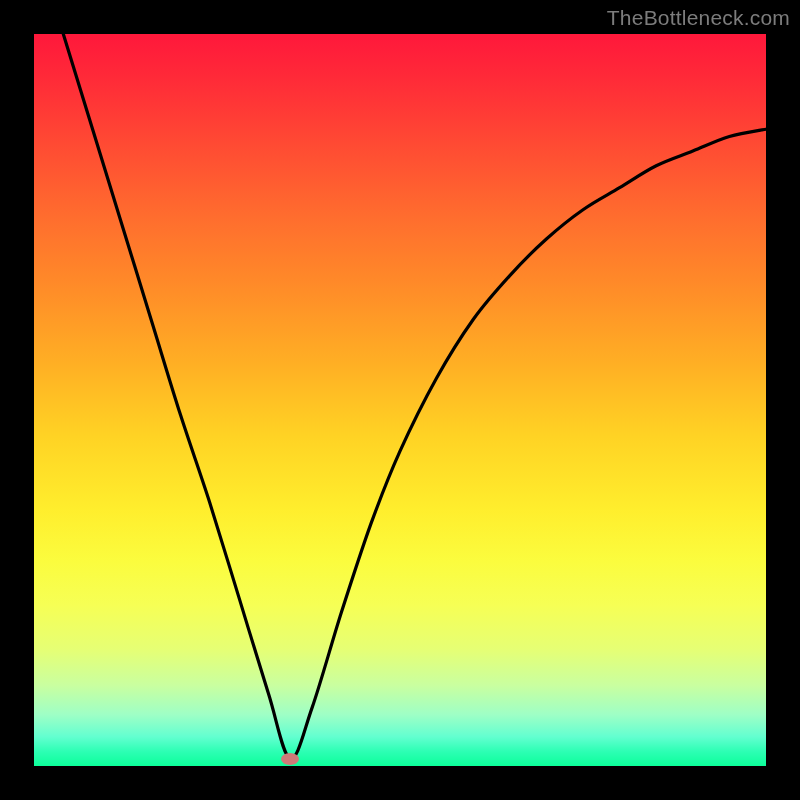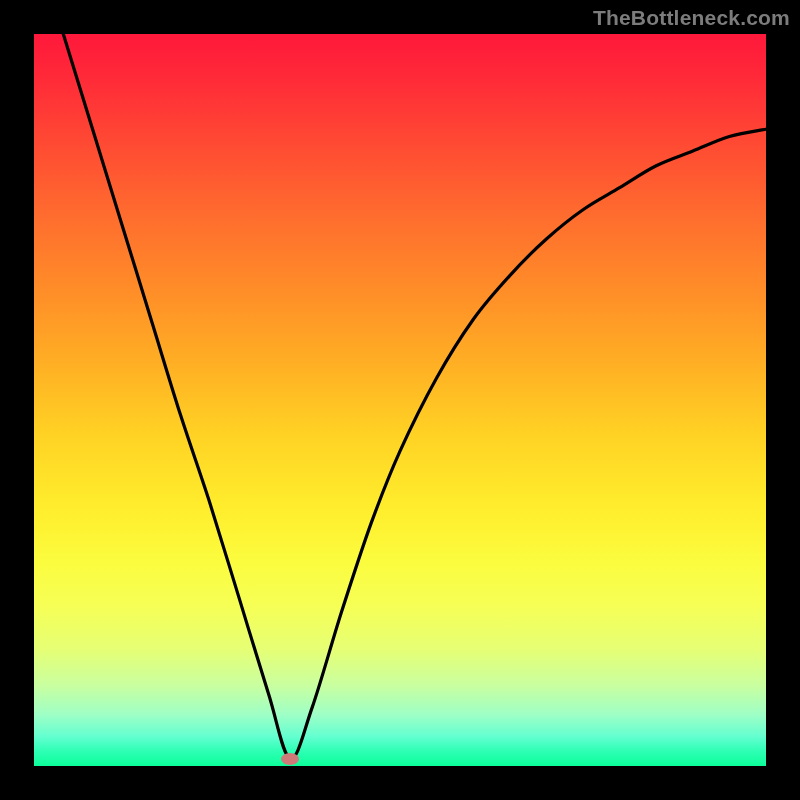--- a/index.html
+++ b/index.html
@@ -45,21 +45,21 @@
       #2dffb4 98%,
       #0cff9a 100%
     );
   }
   .watermark {
     position: absolute;
     top: 6px;
     right: 10px;
     color: #7c7c7c;
     font-size: 21px;
-    font-weight: 700;
+    font-weight: 400;
     letter-spacing: 0.2px;
     z-index: 5;
   }
   svg.curve {
     position: absolute;
     left: 0;
     top: 0;
     width: 732px;
     height: 732px;
     overflow: visible;

